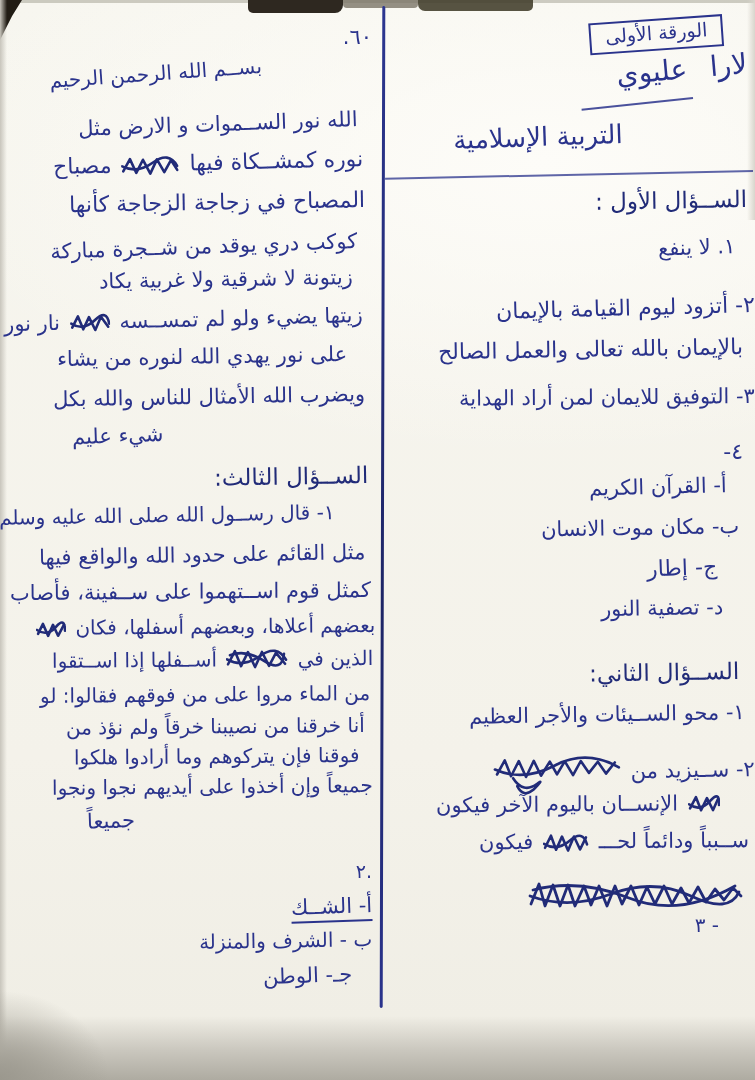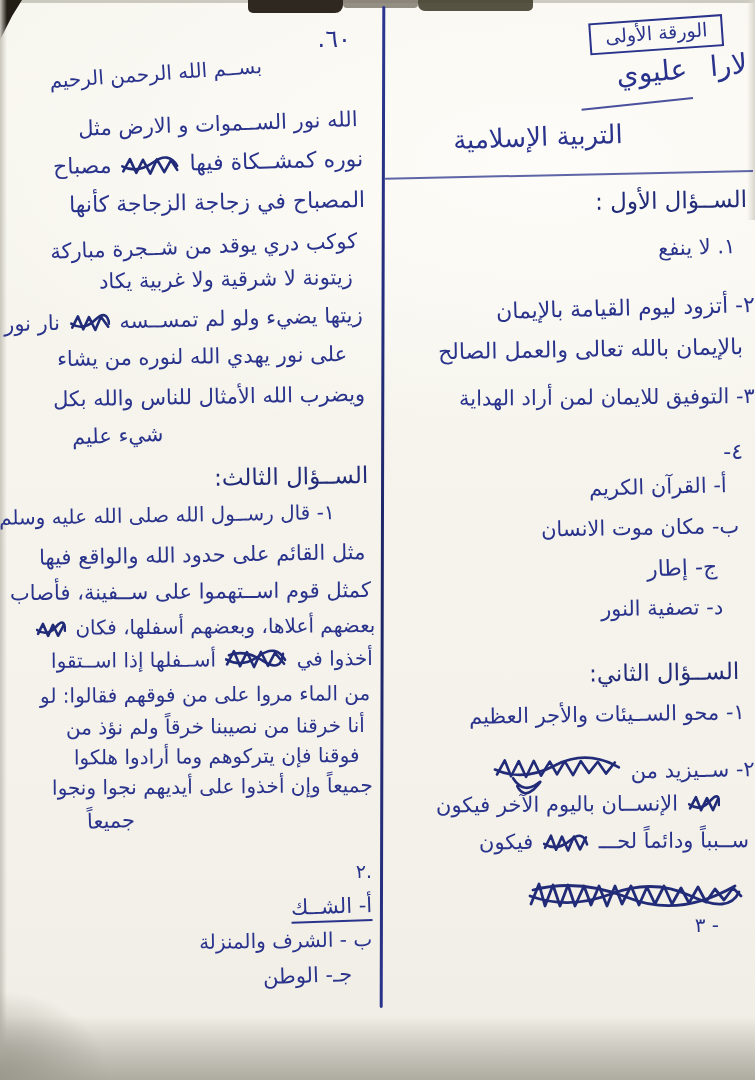--- a/index.html
+++ b/index.html
@@ -102,21 +102,21 @@
   <svg class="artifact" width="218" height="40" viewBox="0 0 218 40" style="top:876px;right:10px;position:absolute;">
     <g fill="none" stroke="#212b78" stroke-width="2.8" stroke-linecap="round" stroke-linejoin="round">
       <path d="M4,28 L12,8 L18,30 L26,9 L33,30 L41,9 L48,30 L57,10 L64,29 L72,10 L80,30 L88,10 L95,28 L104,10 L112,29 L120,11 L128,28 L137,10 L145,28 L154,12 L162,27 L171,11 L179,26 L188,13 L197,24 L206,12 L214,20"></path>
       <path d="M3,20 Q42,34 84,18 T164,20 T212,16"></path>
       <path d="M6,14 Q52,2 102,22 T208,10"></path>
     </g>
   </svg>
 
   <div class="ln" style="top:913px;right:36px;font-size:20px;">- ٣</div>
 
-  <div class="ln" style="top:24px;right:404px;font-size:24px;">٦٠.</div>
+  <div class="ln" style="top:24px;right:383px;font-size:21px;">٦٠.</div>
 
   <div class="ln" style="top:54px;right:493px;font-size:20px;transform:rotate(-4deg);">بســم الله الرحمن الرحيم</div>
 
   <div class="ln" style="top:106px;right:398px;font-size:21px;transform:rotate(-2deg);">الله نور الســموات و الارض مثل</div>
 
   <div class="ln" style="top:145px;right:392px;font-size:22px;transform:rotate(-1.5deg);">
     <span>نوره كمشــكاة فيها</span>
     <svg class="scr" width="58" height="22" viewBox="0 0 58 22">
       <path d="M2,16 L9,4 L15,18 L22,5 L29,19 L36,5 L43,18 L50,6 L56,16"></path>
       <path d="M1,11 Q16,19 32,8 T56,12"></path>
@@ -149,21 +149,21 @@
 
   <div class="ln" style="top:613px;right:380px;font-size:20px;transform:rotate(-0.5deg);">
     <span>بعضهم أعلاها، وبعضهم أسفلها، فكان</span>
     <svg class="scr" width="30" height="20" viewBox="0 0 30 20">
       <path d="M2,14 L7,4 L12,16 L17,5 L22,16 L28,5"></path>
       <path d="M1,10 Q11,17 20,7 T29,11"></path>
     </svg>
   </div>
 
   <div class="ln" style="top:646px;right:382px;font-size:20px;transform:rotate(-0.5deg);">
-    <span>أخذوا في</span>
+    <span>الذين في</span>
     <svg class="scr" width="62" height="24" viewBox="0 0 62 24">
       <path d="M2,17 L9,4 L15,19 L22,5 L29,20 L36,5 L43,19 L50,6 L59,17"></path>
       <path d="M1,12 Q17,21 34,9 T60,13"></path>
       <path d="M4,8 Q20,2 38,14 T58,7"></path>
     </svg>
     <span>أســفلها إذا اســتقوا</span>
   </div>
 
   <div class="ln" style="top:681px;right:385px;font-size:20px;transform:rotate(-0.5deg);">من الماء مروا على من فوقهم فقالوا: لو</div>
   <div class="ln" style="top:713px;right:390px;font-size:20px;transform:rotate(-0.5deg);">أنا خرقنا من نصيبنا خرقاً ولم نؤذ من</div>

